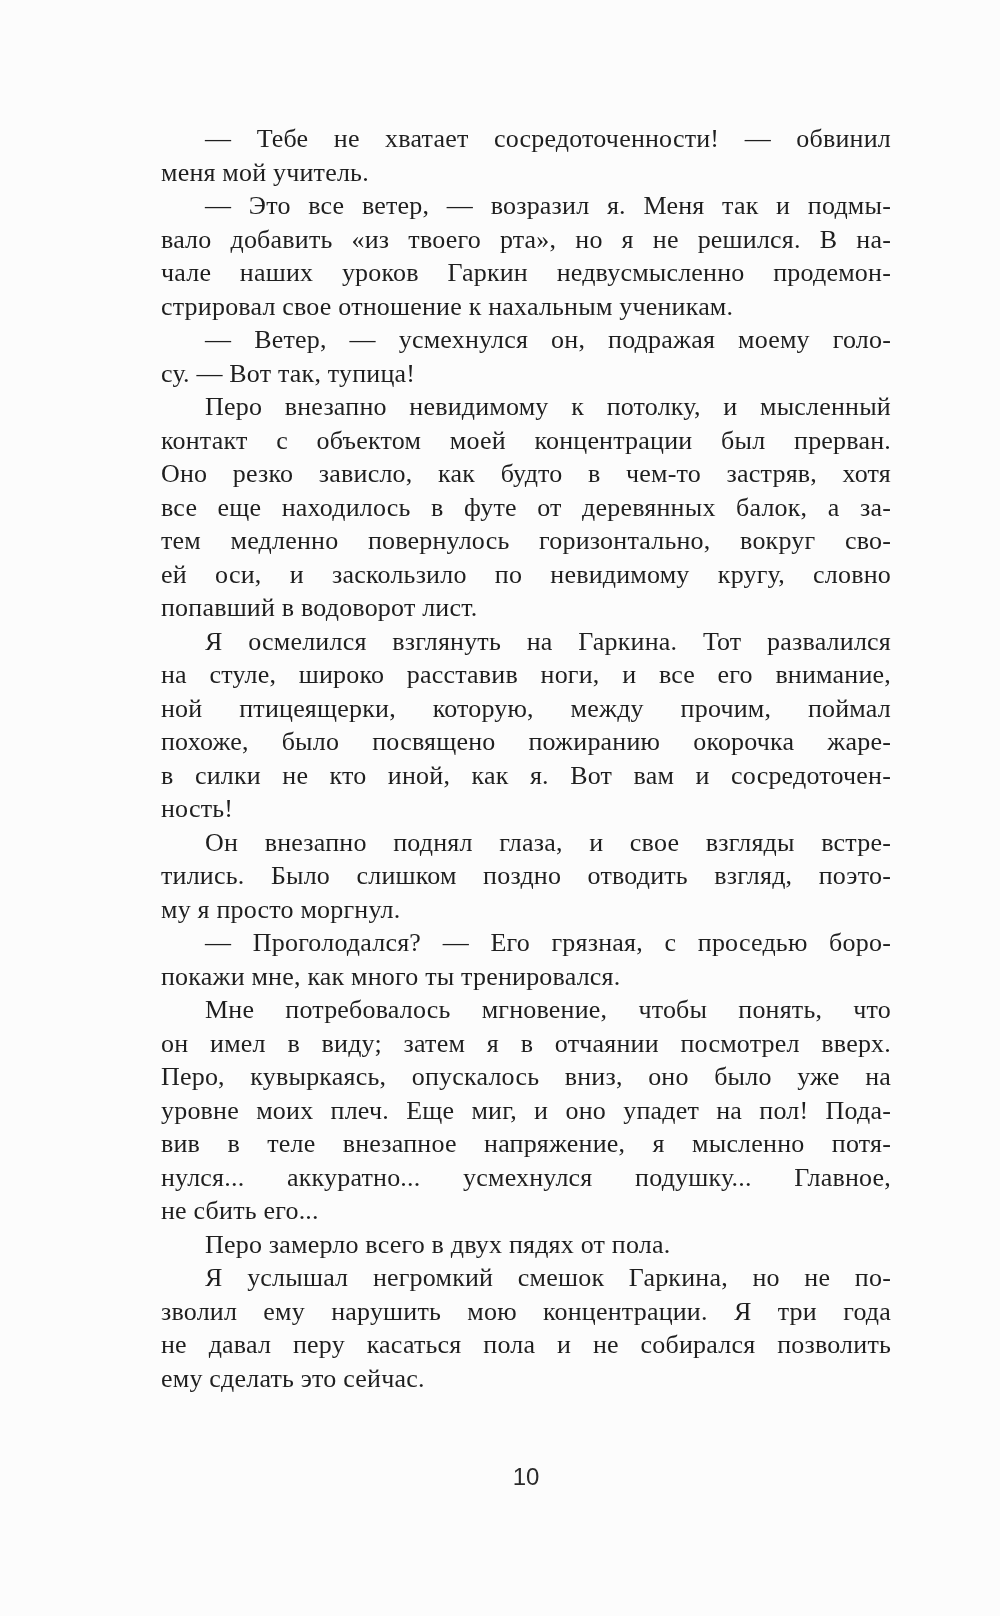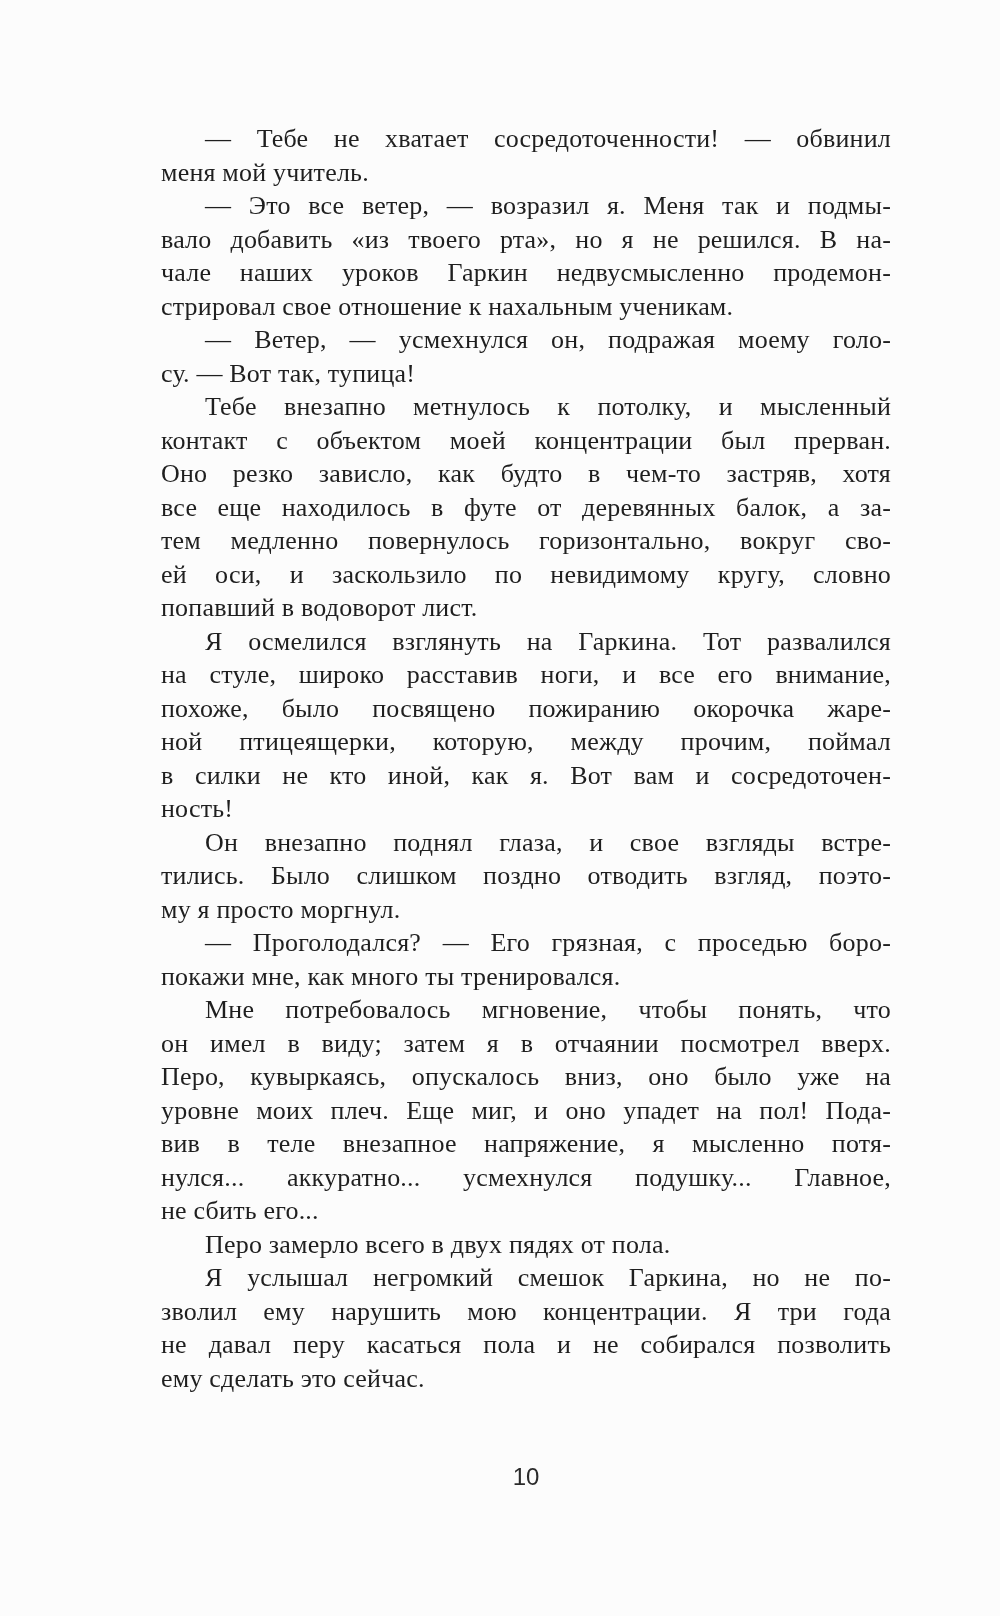--- a/index.html
+++ b/index.html
@@ -63,33 +63,33 @@
         <div class="line first just">— Это все ветер, — возразил я. Меня так и подмы-</div>
         <div class="line just">вало добавить «из твоего рта», но я не решился. В на-</div>
         <div class="line just">чале наших уроков Гаркин недвусмысленно продемон-</div>
         <div class="line">стрировал свое отношение к нахальным ученикам.</div>
       </div>
       <div class="para">
         <div class="line first just">— Ветер, — усмехнулся он, подражая моему голо-</div>
         <div class="line">су. — Вот так, тупица!</div>
       </div>
       <div class="para">
-        <div class="line first just">Тебе внезапно метнулось к потолку, и мысленный</div>
+        <div class="line first just">Перо внезапно невидимому к потолку, и мысленный</div>
         <div class="line just">контакт с объектом моей концентрации был прерван.</div>
         <div class="line just">Оно резко зависло, как будто в чем-то застряв, хотя</div>
         <div class="line just">все еще находилось в футе от деревянных балок, а за-</div>
         <div class="line just">тем медленно повернулось горизонтально, вокруг сво-</div>
         <div class="line just">ей оси, и заскользило по невидимому кругу, словно</div>
         <div class="line">попавший в водоворот лист.</div>
       </div>
       <div class="para">
         <div class="line first just">Я осмелился взглянуть на Гаркина. Тот развалился</div>
         <div class="line just">на стуле, широко расставив ноги, и все его внимание,</div>
+        <div class="line just">ной птицеящерки, которую, между прочим, поймал</div>
         <div class="line just">похоже, было посвящено пожиранию окорочка жаре-</div>
-        <div class="line just">ной птицеящерки, которую, между прочим, поймал</div>
         <div class="line just">в силки не кто иной, как я. Вот вам и сосредоточен-</div>
         <div class="line">ность!</div>
       </div>
       <div class="para">
         <div class="line first just">Он внезапно поднял глаза, и свое взгляды встре-</div>
         <div class="line just">тились. Было слишком поздно отводить взгляд, поэто-</div>
         <div class="line">му я просто моргнул.</div>
       </div>
       <div class="para">
         <div class="line first just">— Проголодался? — Его грязная, с проседью боро-</div>

